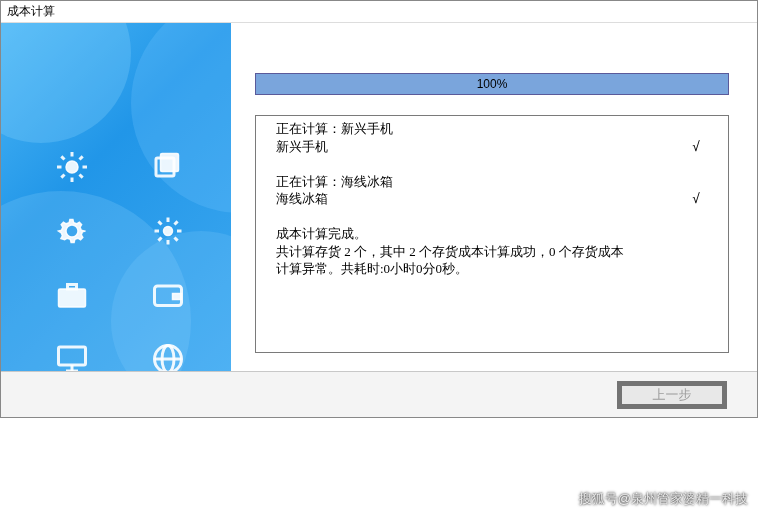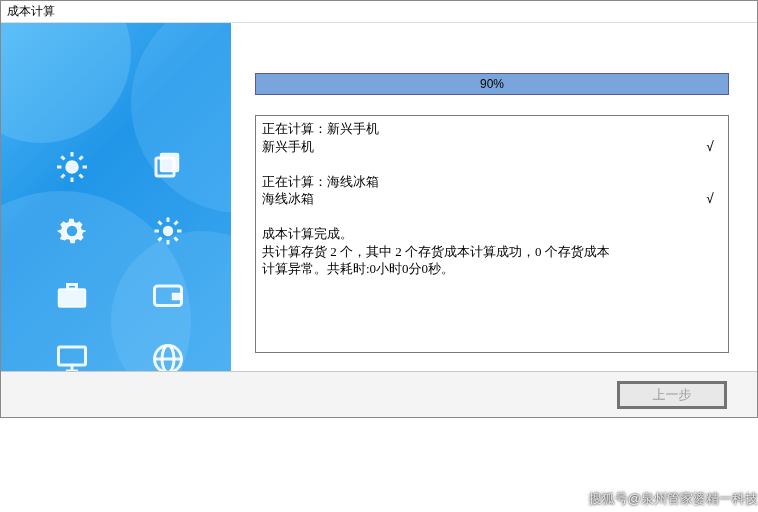--- a/index.html
+++ b/index.html
@@ -103,21 +103,21 @@
     position: absolute; inset: 0;
     display:flex; align-items:center; justify-content:center;
     font-size: 12px;
     color: #000;
   }
   .log {
     margin: 10px;
     flex: 1;
     border: 1px solid #7a7a7a;
     background: #fff;
-    padding: 4px 6px;
+    padding: 4px 20px;
     font-size: 13px;
     font-family: "SimSun","NSimSun",serif;
     line-height: 1.35;
     overflow: hidden;
     white-space: pre-wrap;
     color: #000;
   }
   .log-line { display:flex; justify-content:space-between; }
   .log-line .chk { font-family: monospace; padding-right: 8px;}
   .footer {
@@ -126,33 +126,33 @@
     display:flex;
     align-items:center;
     justify-content:flex-end;
     gap: 30px;
     padding: 0 30px;
     background: #f4f4f4;
   }
   .btn {
     min-width: 110px;
     height: 28px;
-    border: 3px solid #737373;
+    border: 5px solid #737373;
     background: linear-gradient(#f7f7f7,#e3e3e3);
     font-size: 13px;
     color: #555;
     cursor: pointer;
   }
   .btn[disabled] {
     color: #9c9c9c;
     background: #e8e8e8;
   }
   .watermark {
     position: absolute;
-    right: 0;
+    right: 10px;
     bottom: 4px;
     font-size: 13px;
     color: rgba(255,255,255,0.85);
     text-shadow: 0 0 3px rgba(0,0,0,0.7), 0 0 2px rgba(0,0,0,0.7);
     pointer-events: none;
     font-family: "Microsoft YaHei",sans-serif;
   }
 </style>
 </head>
 <body>
@@ -239,21 +239,21 @@
         <div class="side-icon"></div>
         <div class="side-icon"></div>
 
       </div>
     </div>
 
     <div class="main">
       <div class="progress-wrap">
         <div class="progress">
           <div class="progress-fill" style="width:100%"></div>
-          <div class="progress-label">90%</div>
+          <div class="progress-label">100%</div>
         </div>
       </div>
 
       <div class="log" id="log"><div class="log-line"><span>正在计算：新兴手机</span><span class="chk"></span></div><div class="log-line"><span>新兴手机</span><span class="chk">√</span></div><div class="log-line"><span>&nbsp;</span><span class="chk"></span></div><div class="log-line"><span>正在计算：海线冰箱</span><span class="chk"></span></div><div class="log-line"><span>海线冰箱</span><span class="chk">√</span></div><div class="log-line"><span>&nbsp;</span><span class="chk"></span></div><div class="log-line"><span>成本计算完成。</span><span class="chk"></span></div><div class="log-line"><span>共计算存货 2 个，其中 2 个存货成本计算成功，0 个存货成本</span><span class="chk"></span></div><div class="log-line"><span>计算异常。共耗时:0小时0分0秒。</span><span class="chk"></span></div></div>
     </div>
   </div>
 
   <div class="footer">
     <button class="btn" disabled="">上一步</button>
   </div>

